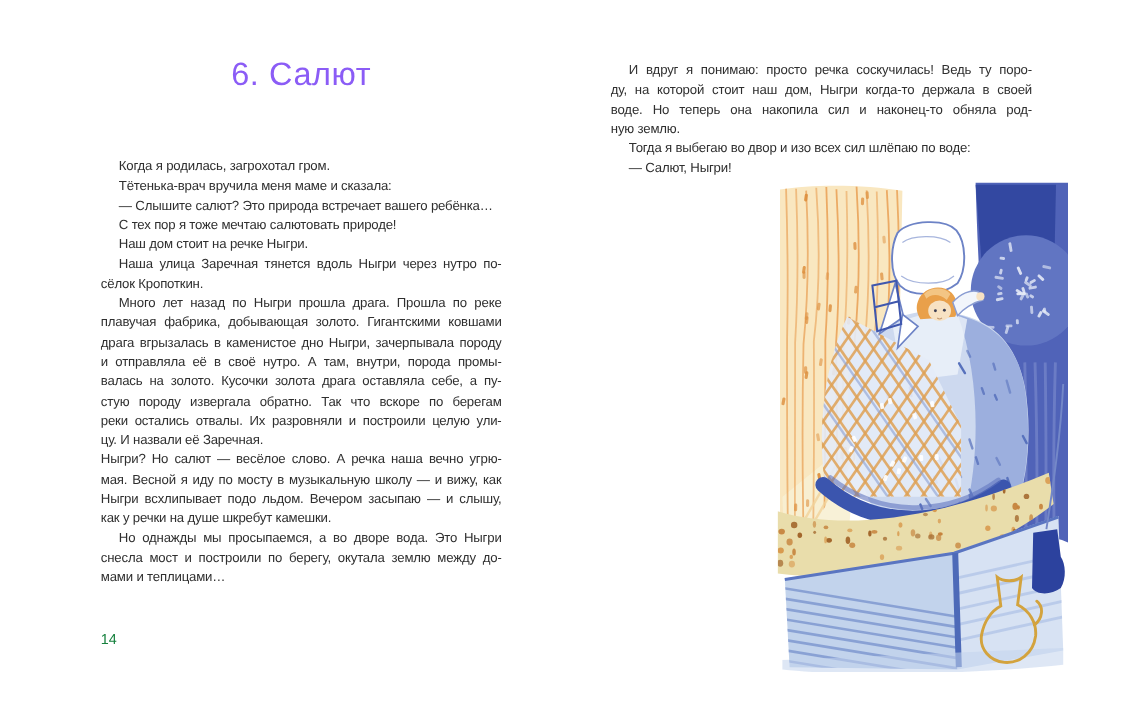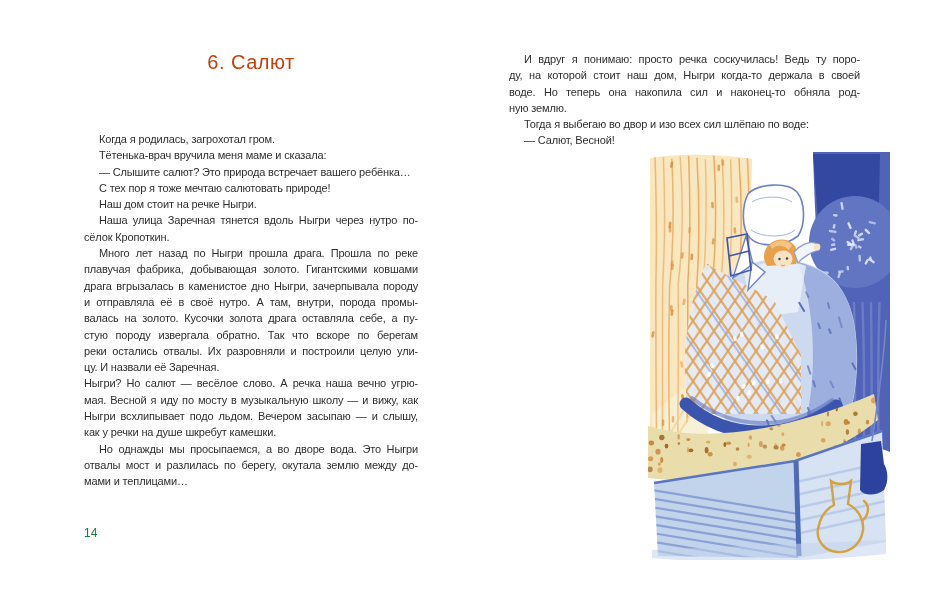--- a/index.html
+++ b/index.html
@@ -5,22 +5,22 @@
   * { margin:0; padding:0; box-sizing:border-box; }
   html,body { width:948px; height:600px; background:#ffffff; overflow:hidden; }
   body { position:relative; font-family:"Liberation Sans","DejaVu Sans",sans-serif; }
 
   .page { position:absolute; top:0; height:600px; }
   .page.left  { left:0;   width:474px; }
   .page.right { left:474px; width:474px; }
 
   .chapter-title {
     position:absolute; left:84px; top:48px; width:334px;
-    font-size:20px; font-weight:400; letter-spacing:.5px;
-    color:#c2410c; text-align:center; line-height:28px;
+    font-size:27px; font-weight:400; letter-spacing:.5px;
+    color:#8b5cf6; text-align:center; line-height:28px;
   }
 
   .text-col {
     position:absolute; color:#2f2f2f;
     font-size:11px; letter-spacing:-0.15px;
   }
   #left-text  { left:84px;  top:131px; width:334px; }
   #right-text { left:35px;  top:51px;  width:351px; } 
 
   .line {
@@ -77,40 +77,40 @@
           <div class="line last">цу. И назвали её Заречная.</div>
         </div>
         <div>
           <div class="line">Ныгри? Но салют — весёлое слово. А речка наша вечно угрю-</div>
           <div class="line">мая. Весной я иду по мосту в музыкальную школу — и вижу, как</div>
           <div class="line">Ныгри всхлипывает подо льдом. Вечером засыпаю — и слышу,</div>
           <div class="line last">как у речки на душе шкребут камешки.</div>
         </div>
         <div>
           <div class="line first">Но однажды мы просыпаемся, а во дворе вода. Это Ныгри</div>
-          <div class="line">отвалы мост и разлилась по берегу, окутала землю между до-</div>
+          <div class="line">снесла мост и построили по берегу, окутала землю между до-</div>
           <div class="line last">мами и теплицами…</div>
         </div>
       </div>
     <div class="page-number">14</div>
   </section>
 
   <section class="page right">
     <div class="text-col" id="right-text">
         <div>
           <div class="line first">И вдруг я понимаю: просто речка соскучилась! Ведь ту поро-</div>
           <div class="line">ду, на которой стоит наш дом, Ныгри когда-то держала в своей</div>
           <div class="line">воде. Но теперь она накопила сил и наконец-то обняла род-</div>
           <div class="line last">ную землю.</div>
         </div>
         <div>
           <div class="line first last">Тогда я выбегаю во двор и изо всех сил шлёпаю по воде:</div>
         </div>
         <div>
-          <div class="line first last">— Салют, Весной!</div>
+          <div class="line first last">— Салют, Ныгри!</div>
         </div>
       </div>
 
     <figure class="illustration">
       <svg width="242" height="408" viewBox="0 0 242 408" xmlns="http://www.w3.org/2000/svg">
         <defs>
           <clipPath id="cpCurtain">
               <path d="M2,6 C30,1 75,2 104,7 L101,160 C88,200 60,236 30,286 L2,292 Z"></path>
             </clipPath>
           <clipPath id="cpCircle">

